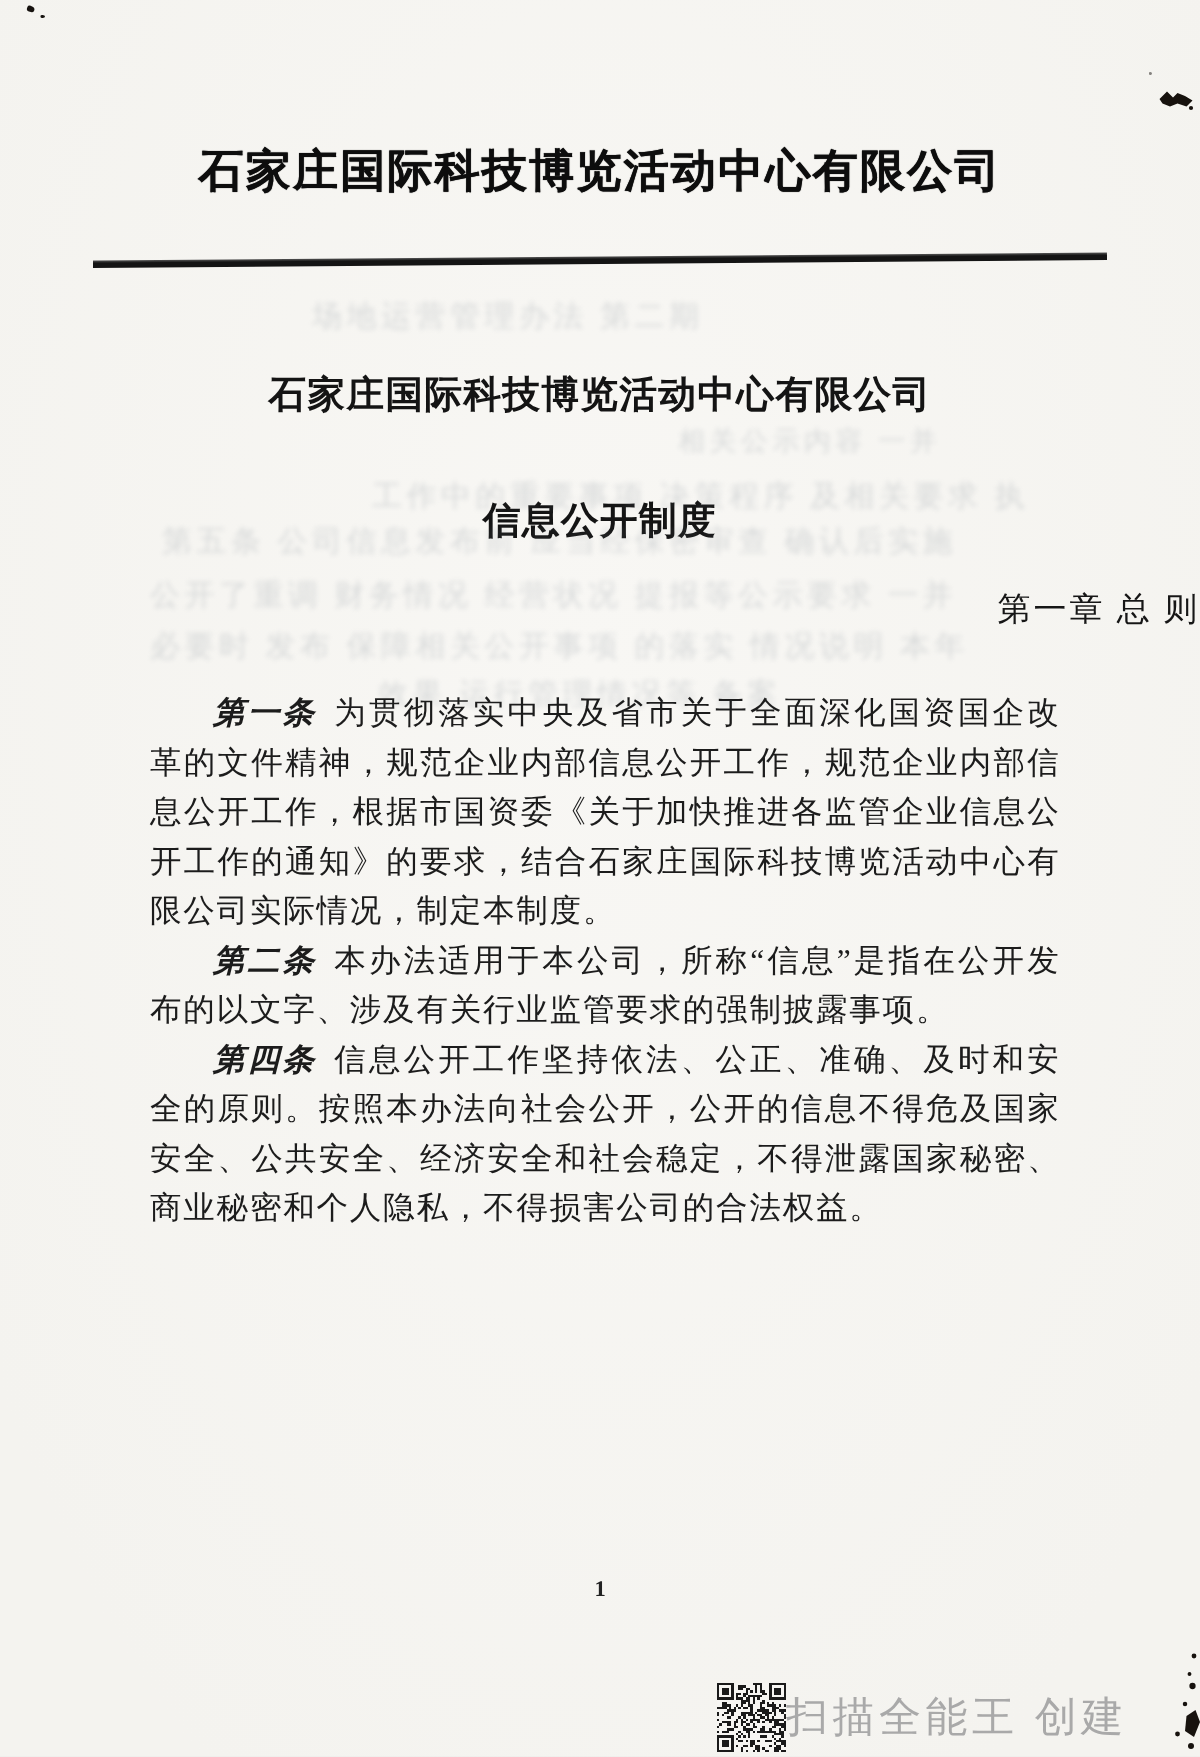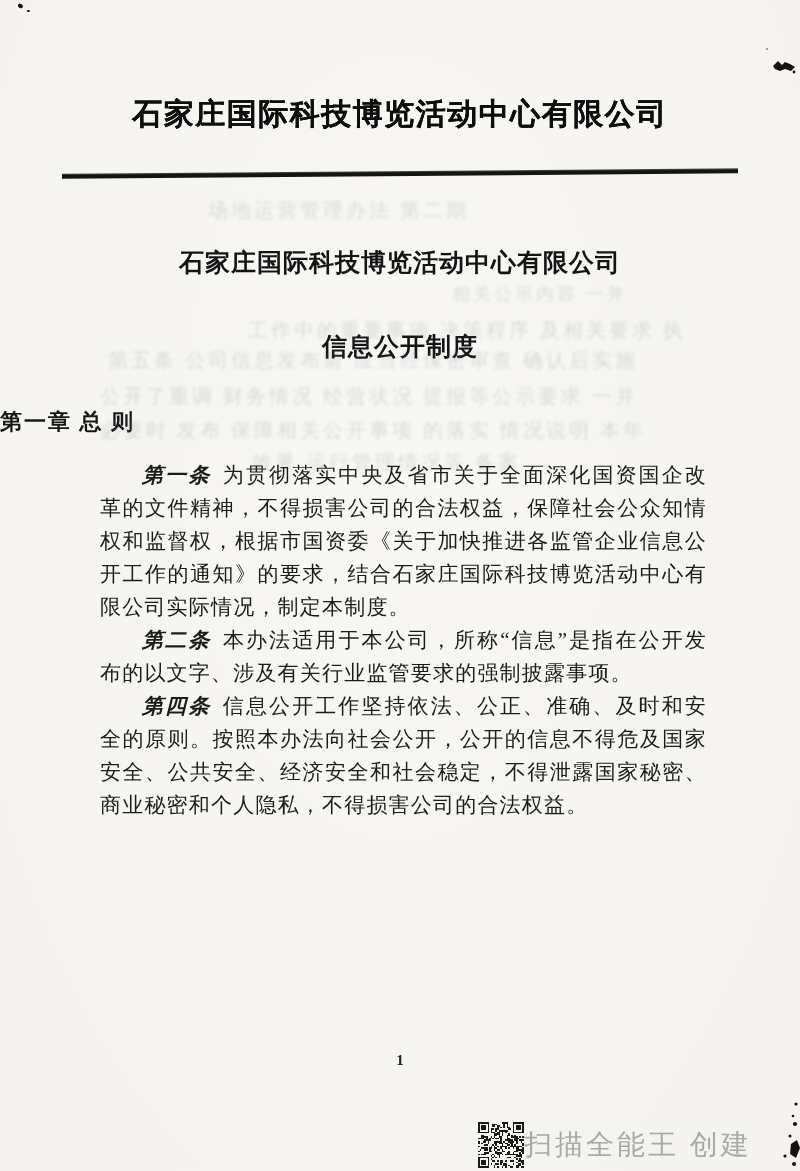--- a/index.html
+++ b/index.html
@@ -32,22 +32,22 @@
 
   
   .doc-title { position:absolute; left:0; width:100%; text-align:center;
     font-weight:700; color:#141414; letter-spacing:1px; }
   .doc-title.line1 { top:246px; font-size:25px; }
   .doc-title.line2 { top:287px; font-size:25px;margin-top:43px; }
 
   
   .chapter {
     position:absolute; top:391px; left:0; width:100%;
-    text-align:left; font-size:22px; font-weight:700;
-    letter-spacing:2px; color:#161616;margin-top:16px;
+    text-align:right; font-size:22px; font-weight:400;
+    letter-spacing:2px; color:#161616;
   }
 
   
   .body-text {
     position:absolute; top:459px; left:100px; width:607px;
     font-size:21px; line-height:33px;
     letter-spacing:1.2px;
     text-align:justify;
     color:#1c1c1c;
     z-index:2;
@@ -136,21 +136,21 @@
   <div class="ghost g6">必要时 发布 保障相关公开事项 的落实 情况说明 本年</div>
   <div class="ghost g7">效果 运行管理情况等 备案</div>
 
   <div class="doc-title line1">石家庄国际科技博览活动中心有限公司</div>
   <div class="doc-title line2">信息公开制度</div>
 
   <div class="chapter">第一章 总 则</div>
 
   <div class="body-text">
     <p>
-      <span class="clause-label">第一条</span><span>为贯彻落实中央及省市关于全面深化国资国企改革的文件精神，不得损害公司的合法权益，保障社会公众知情权和监督权，根据市国资委《关于加快推进各监管企业信息公开工作的通知》的要求，结合石家庄国际科技博览活动中心有限公司实际情况，制定本制度。</span>
+      <span class="clause-label">第一条</span><span>为贯彻落实中央及省市关于全面深化国资国企改革的文件精神，规范企业内部信息公开工作，规范企业内部信息公开工作，根据市国资委《关于加快推进各监管企业信息公开工作的通知》的要求，结合石家庄国际科技博览活动中心有限公司实际情况，制定本制度。</span>
     </p>
     <p>
       <span class="clause-label">第二条</span><span>本办法适用于本公司，所称“信息”是指在公开发布的以文字、涉及有关行业监管要求的强制披露事项。</span>
     </p>
     <p>
       <span class="clause-label">第四条</span><span>信息公开工作坚持依法、公正、准确、及时和安全的原则。按照本办法向社会公开，公开的信息不得危及国家安全、公共安全、经济安全和社会稳定，不得泄露国家秘密、商业秘密和个人隐私，不得损害公司的合法权益。</span>
     </p>
   </div>
 
   <div class="page-number">1</div>

